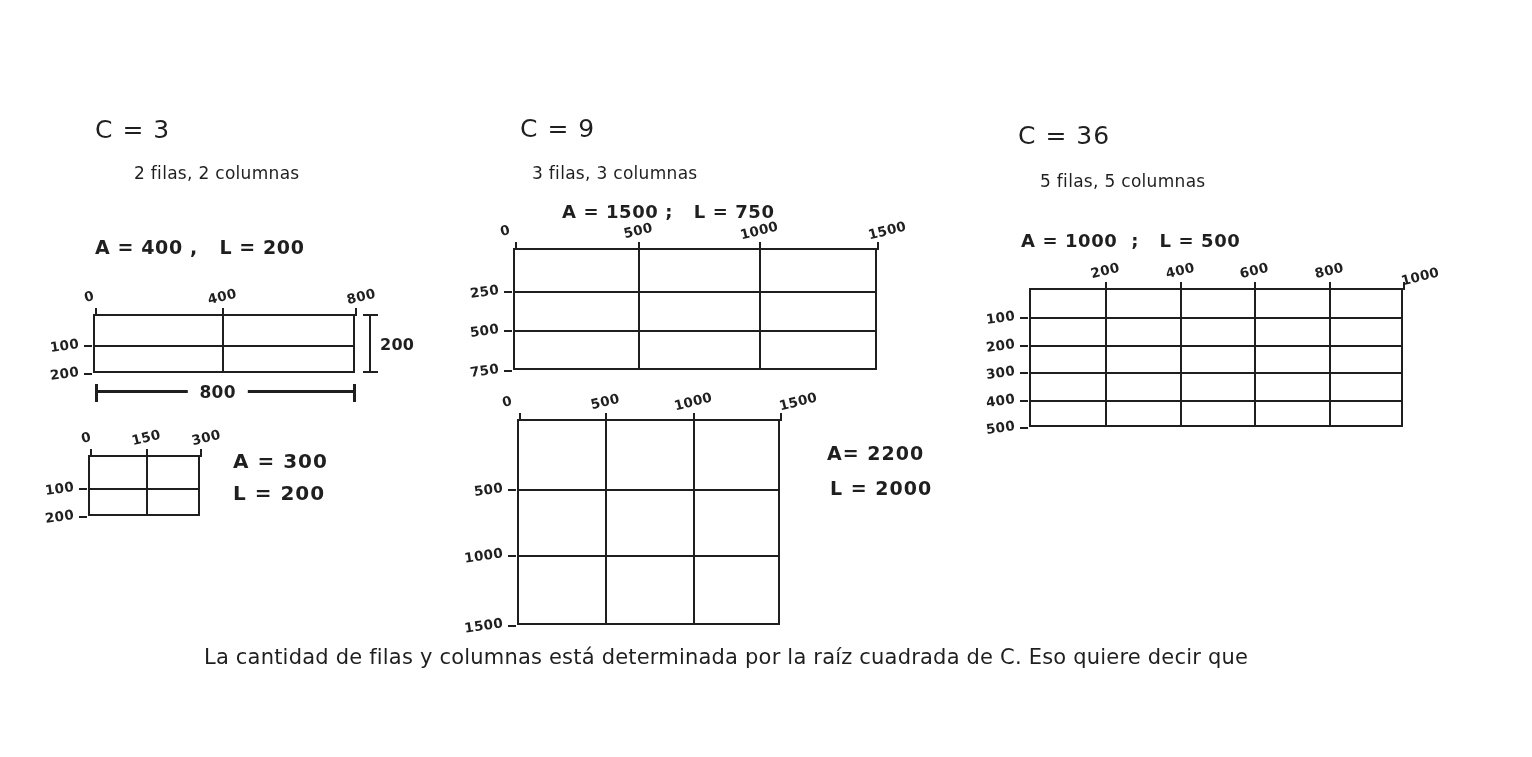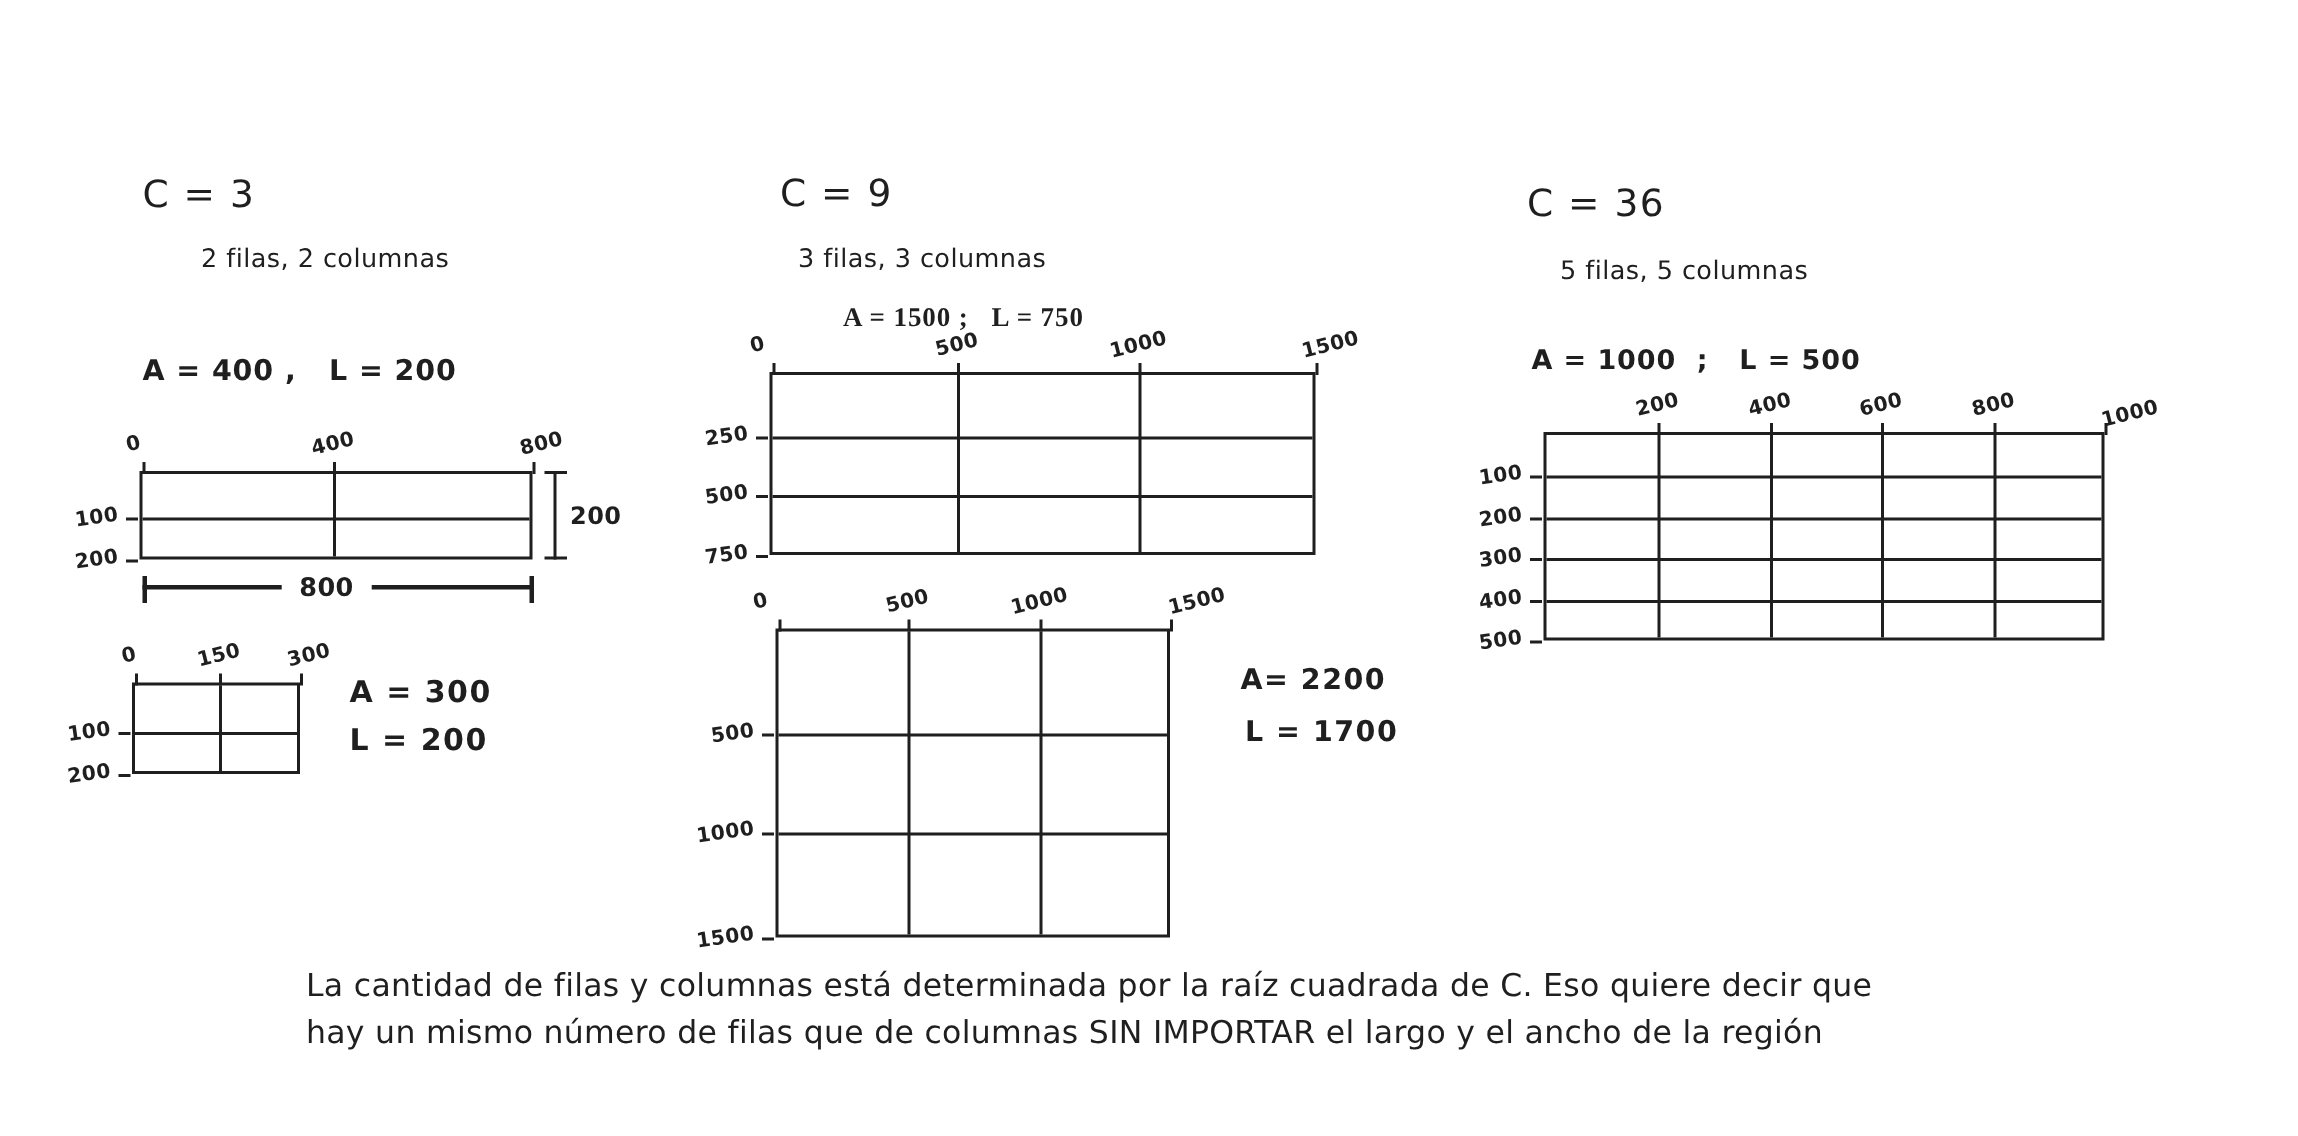--- a/index.html
+++ b/index.html
@@ -78,24 +78,24 @@
     <div class="endtick left"></div>
     <div class="endtick right"></div>
     <div class="dim-label hand">800</div>
   </div>
 
   <div class="abs side-label hand" style="left:233px; top:449px;">A = 300</div>
   <div class="abs side-label hand" style="left:233px; top:481px;text-align:center;">L = 200</div>
 
   <div class="abs c-heading hand" style="left:520px; top:114px;">C = 9</div>
   <div class="abs c-sub hand" style="left:532px; top:163px;">3 filas, 3 columnas</div>
-  <div class="abs params hand" style="left:562px; top:201px; font-size:18px;font-family:Liberation Serif, serif;">A = 1500 ;   L = 750</div>
+  <div class="abs params hand" style="left:562px; top:201px; font-size:18px;">A = 1500 ;   L = 750</div>
 
   <div class="abs side-label hand" style="left:827px; top:442px; font-size:19px;">A= 2200</div>
-  <div class="abs side-label hand" style="left:830px; top:477px; font-size:19px;">L = 1700</div>
+  <div class="abs side-label hand" style="left:830px; top:477px; font-size:19px;">L = 2000</div>
 
   <div class="abs c-heading hand" style="left:1018px; top:121px;">C = 36</div>
   <div class="abs c-sub hand" style="left:1040px; top:171px;">5 filas, 5 columnas</div>
   <div class="abs params hand" style="left:1021px; top:230px; font-size:18px;">A = 1000  ;   L = 500</div>
 
   <div id="grid-layer" class="abs" style="left:0; top:0; width:100%; height:100%;">
       <div class="grid-box" style="left: 93px; top: 314px; width: 262px; height: 59px;">
         <div class="xtick-mark" style="left: 0px;"></div>
         <div class="xtick-label hand" style="left: -6px;">0</div>
         <div class="col-line" style="left: 127.4px;"></div>
@@ -189,15 +189,14 @@
         <div class="ytick-label hand" style="top: 82.2px;">300</div>
         <div class="row-line" style="top: 109.6px;"></div>
         <div class="ytick-mark" style="top: 109.6px;"></div>
         <div class="ytick-label hand" style="top: 109.6px;">400</div>
         <div class="ytick-mark" style="top: 137px;"></div>
         <div class="ytick-label hand" style="top: 137px;">500</div>
       </div>
     </div>
 
   <div class="abs footer-line hand" style="left:204px; top:645px;">La cantidad de filas y columnas está determinada por la raíz cuadrada de C. Eso quiere decir que</div>
-  <div class="abs footer-line hand" style="left:204px; top:676px;">hay un mismo número de filas que de columnas SIN IMPORTAR el largo y el ancho de la región</div>
 
 </div>
 
 </body></html>

